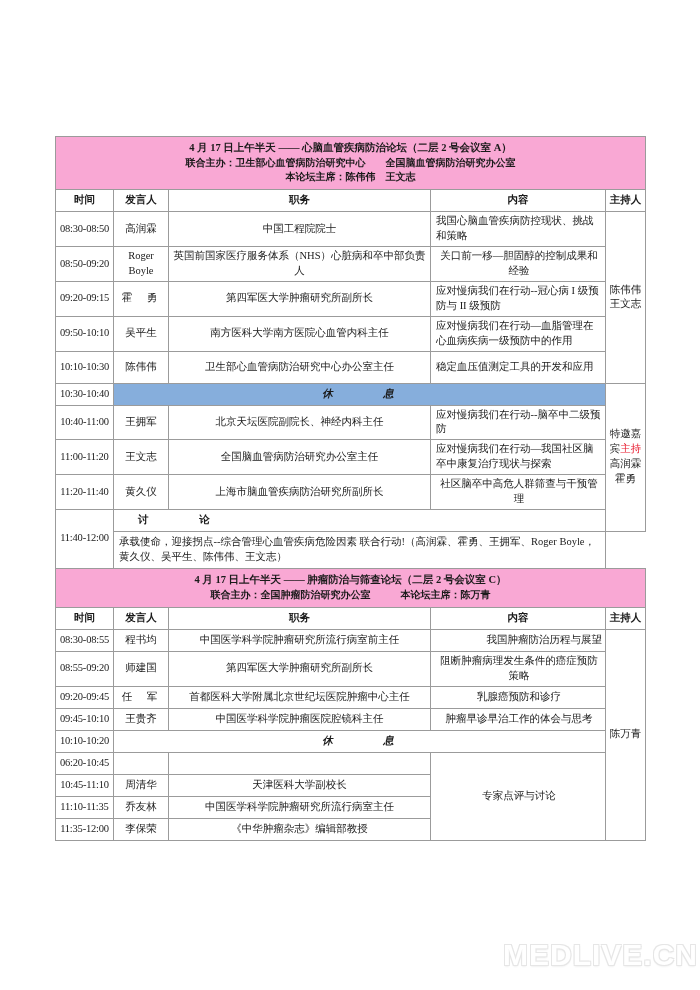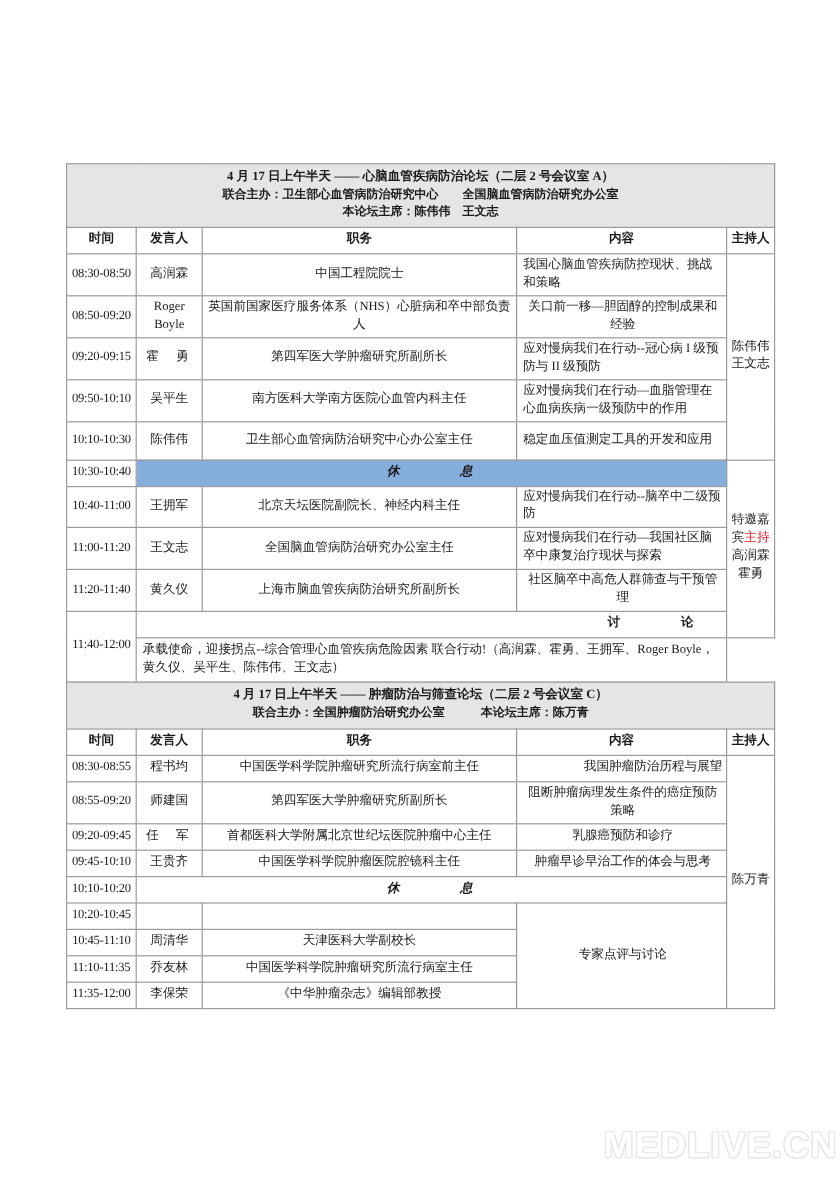--- a/index.html
+++ b/index.html
@@ -35,21 +35,21 @@
     color: #1a1a1a;
   }
   
   col.c-time    { width: 58px; }
   col.c-speaker { width: 55px; }
   col.c-title   { width: 262px; }
   col.c-content { width: 175px; }
   col.c-chair   { width: 40px; }
 
   .banner {
-    background: #e5e5e5;
+    background: #f9a8d4;
     text-align: center;
     font-weight: bold;
     font-size: 10.5px;
     line-height: 1.65;
     padding: 4px 2px 5px 2px !important;
     color: #101010;
   }
   .banner .line2, .banner .line3 { font-size: 10px; }
 
   .colhead {
@@ -75,21 +75,21 @@
     text-align: center;
     font-weight: bold;
     letter-spacing: 24px;
     padding-left: 24px !important;
     font-style: italic;
   }
   .rest.plain {
     background: #ffffff;
   }
   .disc {
-    text-align: right;
+    text-align: left;
     font-weight: bold;
     letter-spacing: 24px;
     padding-left: 24px !important;
   }
   .disc-body {
     text-align: left;
     padding: 3px 5px !important;
     line-height: 1.55;
   }
   .r-tall { height: 32px; }
@@ -277,21 +277,21 @@
         <td class="job">中国医学科学院肿瘤医院腔镜科主任</td>
         <td class="content" style="text-align:center">肿瘤早诊早治工作的体会与思考</td>
       </tr>
 
       <tr class="r-one">
         <td class="time">10:10-10:20</td>
         <td class="rest plain" colspan="3">休 息</td>
       </tr>
 
       <tr class="r-one">
-        <td class="time">10:20-10:45</td>
+        <td class="time">06:20-10:45</td>
         <td class="speaker"></td>
         <td class="job"></td>
         <td class="content" style="text-align:center" rowspan="4">专家点评与讨论</td>
       </tr>
 
       <tr class="r-one">
         <td class="time">10:45-11:10</td>
         <td class="speaker">周清华</td>
         <td class="job">天津医科大学副校长</td>
       </tr>

